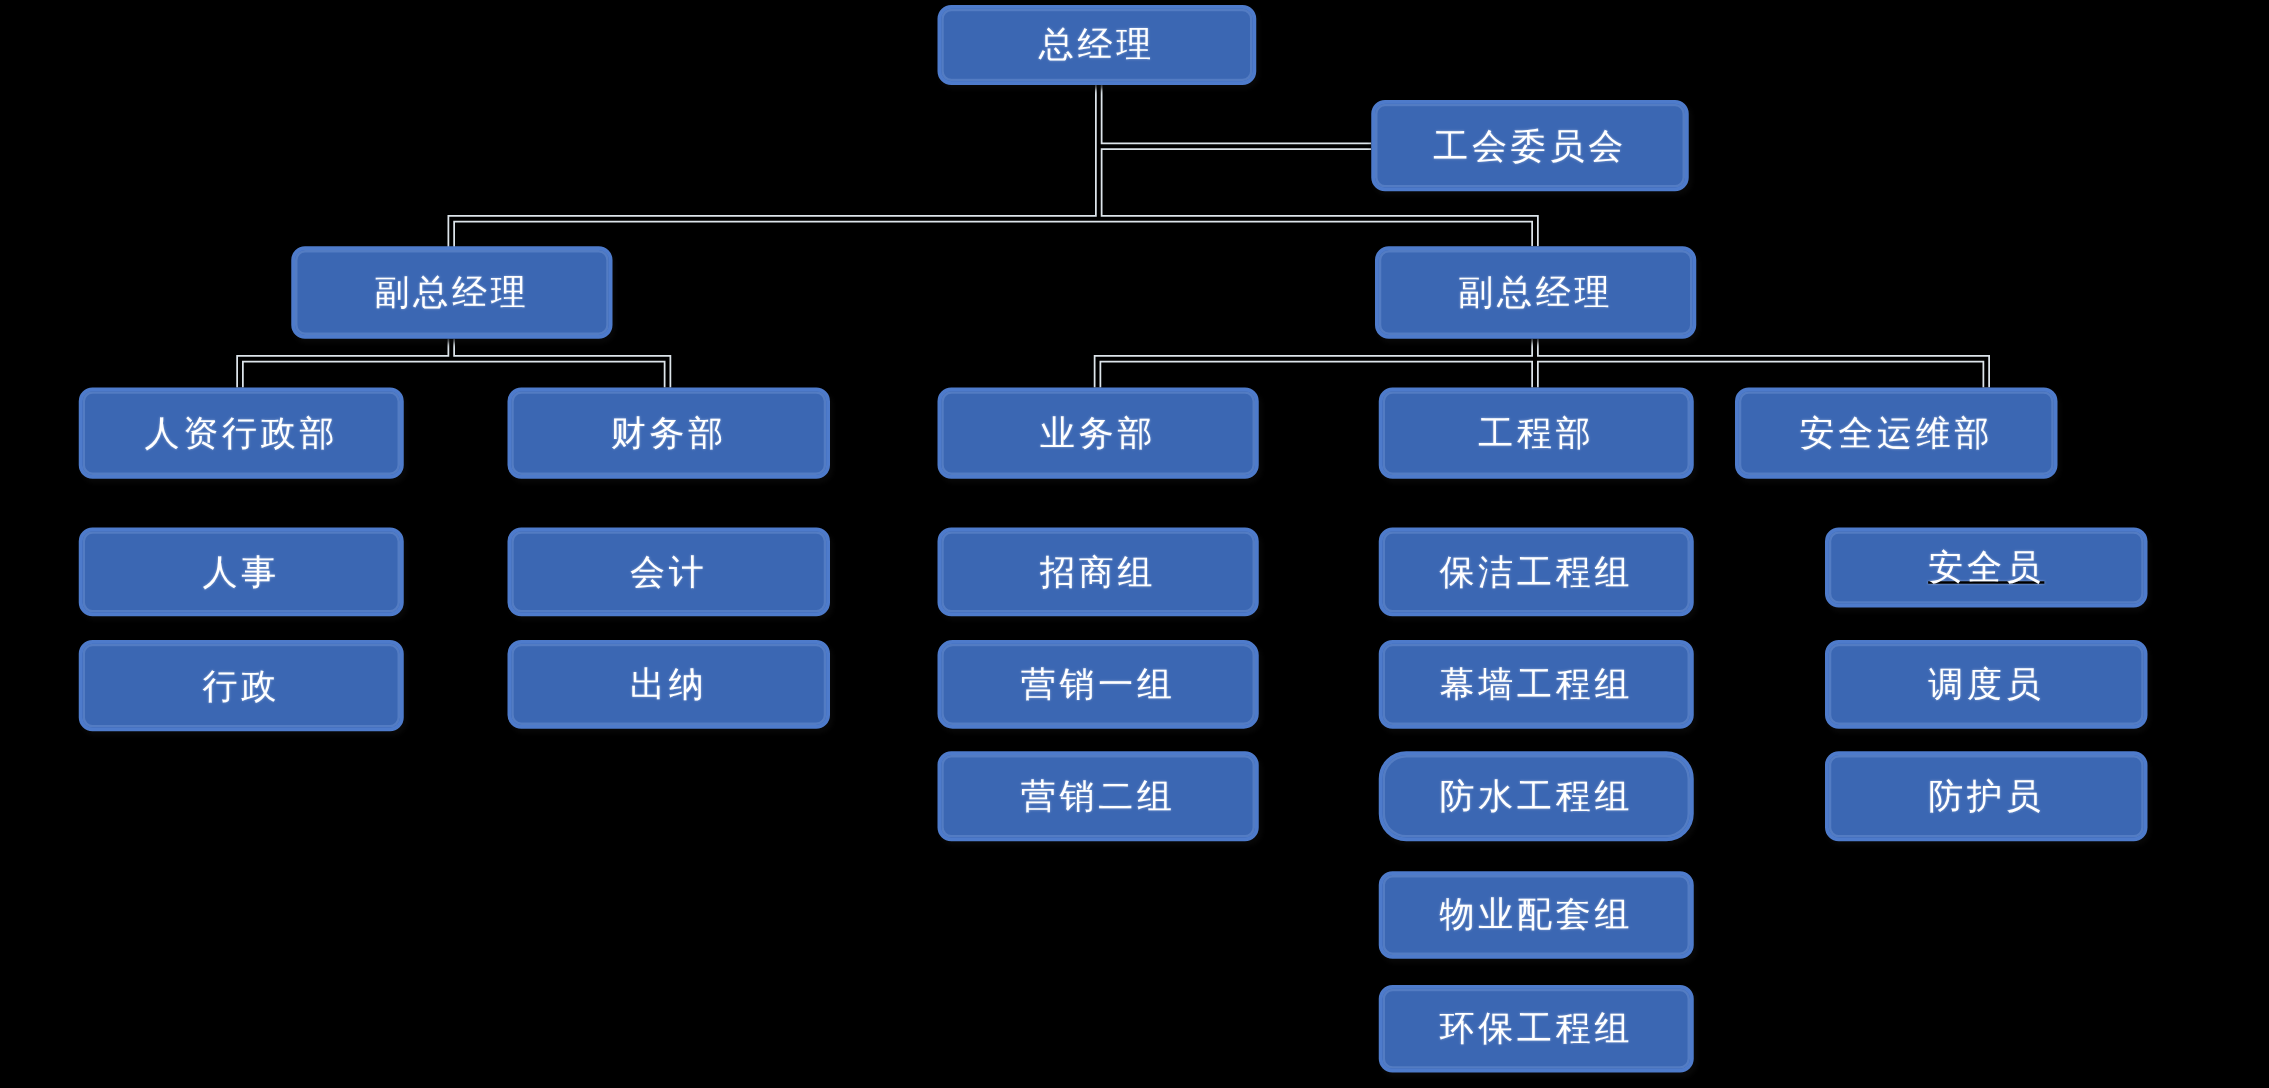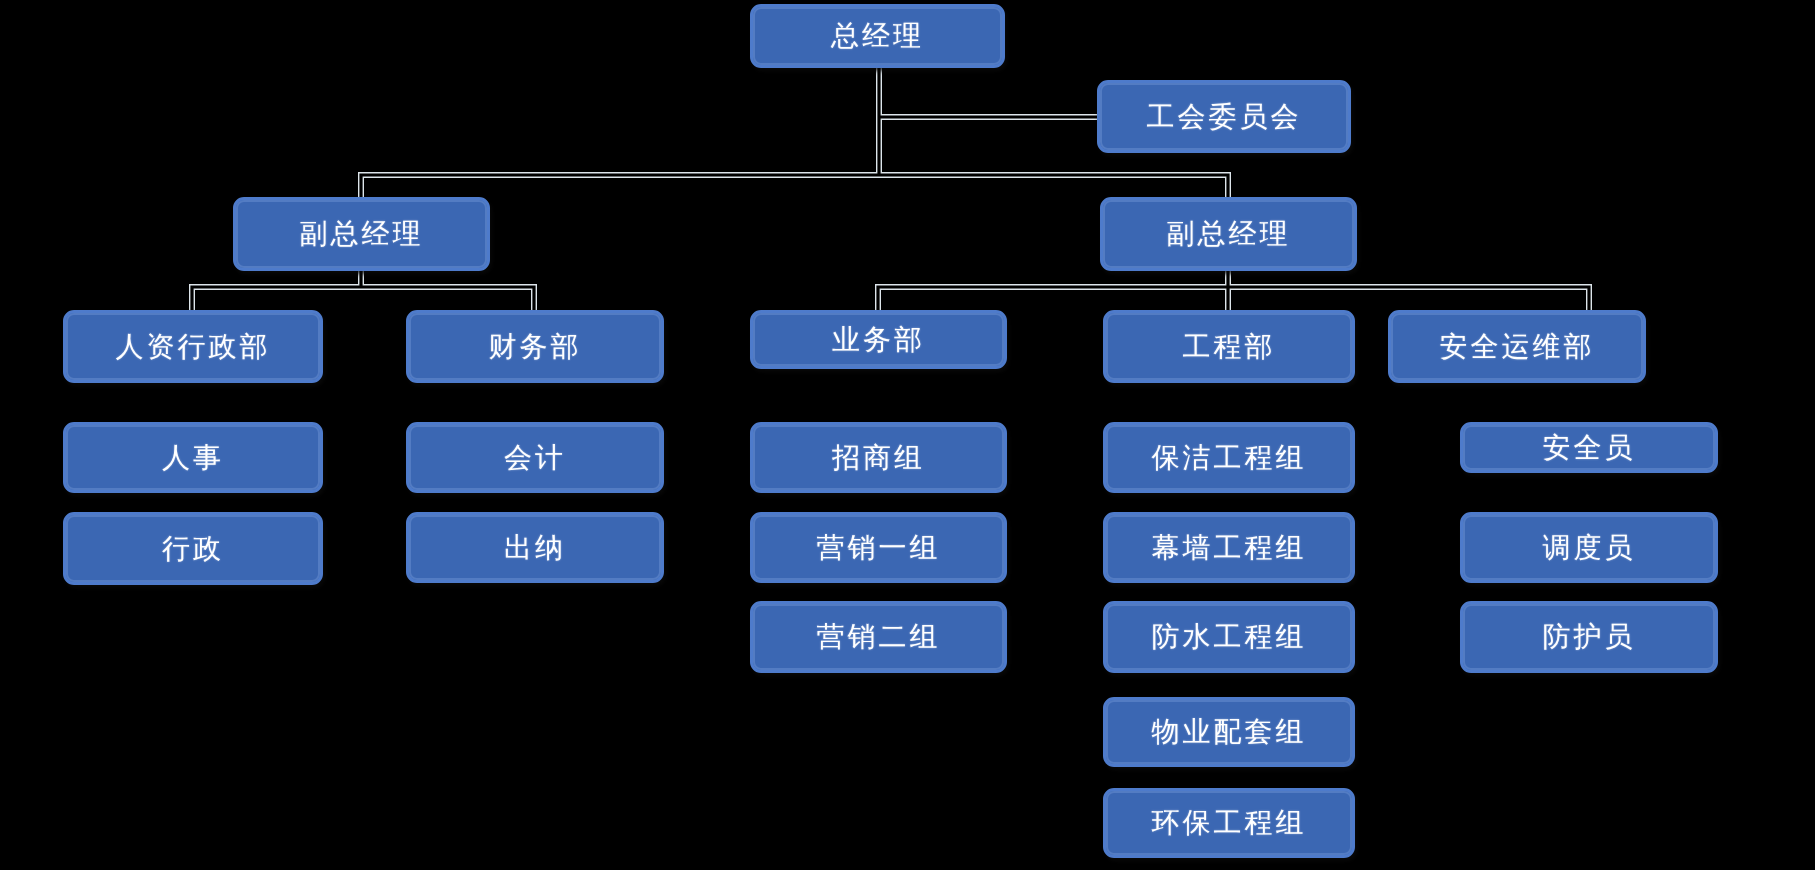--- a/index.html
+++ b/index.html
@@ -76,21 +76,21 @@
       </div>
       <div class="org-node" style="left: 1100px; top: 197px; width: 257px; height: 74px;">
         <span class="label">副总经理</span>
       </div>
       <div class="org-node" style="left: 63px; top: 310px; width: 260px; height: 73px;">
         <span class="label">人资行政部</span>
       </div>
       <div class="org-node" style="left: 406px; top: 310px; width: 258px; height: 73px;">
         <span class="label">财务部</span>
       </div>
-      <div class="org-node" style="left: 750px; top: 310px; width: 257px; height: 59px;">
+      <div class="org-node" style="left: 750px; top: 310px; width: 257px; height: 73px;">
         <span class="label">业务部</span>
       </div>
       <div class="org-node" style="left: 1103px; top: 310px; width: 252px; height: 73px;">
         <span class="label">工程部</span>
       </div>
       <div class="org-node" style="left: 1388px; top: 310px; width: 258px; height: 73px;">
         <span class="label">安全运维部</span>
       </div>
       <div class="org-node" style="left: 63px; top: 422px; width: 260px; height: 71px;">
         <span class="label">人事</span>
@@ -100,42 +100,42 @@
       </div>
       <div class="org-node" style="left: 406px; top: 422px; width: 258px; height: 71px;">
         <span class="label">会计</span>
       </div>
       <div class="org-node" style="left: 406px; top: 512px; width: 258px; height: 71px;">
         <span class="label">出纳</span>
       </div>
       <div class="org-node" style="left: 750px; top: 422px; width: 257px; height: 71px;">
         <span class="label">招商组</span>
       </div>
-      <div class="org-node" style="left: 750px; top: 512px; width: 257px; height: 71px;">
+      <div class="org-node" style="left: 750px; top: 512px; width: 257px; height: 71px; border-radius: 12px;">
         <span class="label">营销一组</span>
       </div>
       <div class="org-node" style="left: 750px; top: 601px; width: 257px; height: 72px; justify-content: center;">
         <span class="label">营销二组</span>
       </div>
       <div class="org-node" style="left: 1103px; top: 422px; width: 252px; height: 71px;">
         <span class="label">保洁工程组</span>
       </div>
       <div class="org-node" style="left: 1103px; top: 512px; width: 252px; height: 71px;">
         <span class="label">幕墙工程组</span>
       </div>
-      <div class="org-node" style="left: 1103px; top: 601px; width: 252px; height: 72px;">
+      <div class="org-node" style="left: 1103px; top: 601px; width: 252px; height: 72px; border-radius: 22px;">
         <span class="label">防水工程组</span>
       </div>
       <div class="org-node" style="left: 1103px; top: 697px; width: 252px; height: 70px;">
         <span class="label">物业配套组</span>
       </div>
       <div class="org-node" style="left: 1103px; top: 788px; width: 252px; height: 70px;">
         <span class="label">环保工程组</span>
       </div>
-      <div class="org-node" style="left: 1460px; top: 422px; width: 258px; height: 51px;">
+      <div class="org-node" style="left: 1460px; top: 422px; width: 258px; height: 64px; text-decoration: underline;">
         <span class="label">安全员</span>
       </div>
       <div class="org-node" style="left: 1460px; top: 512px; width: 258px; height: 71px;">
         <span class="label">调度员</span>
       </div>
       <div class="org-node" style="left: 1460px; top: 601px; width: 258px; height: 72px;">
         <span class="label">防护员</span>
       </div>
     </div>
 </div>

